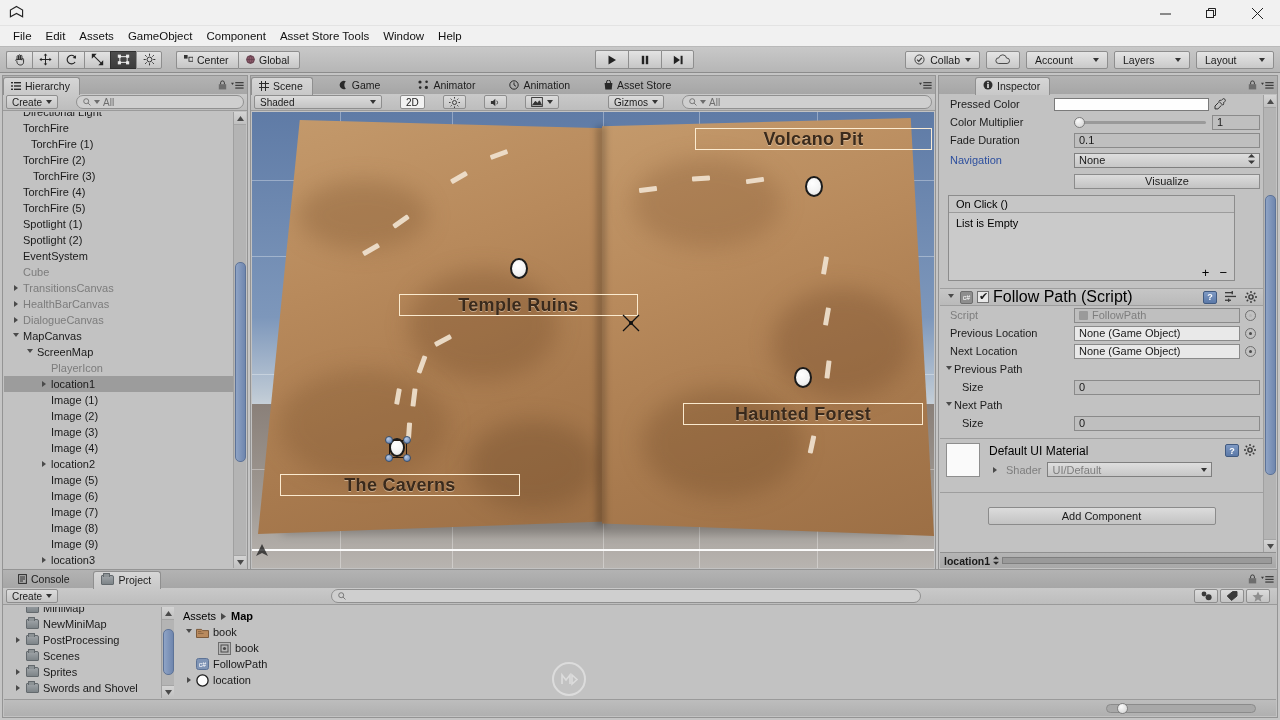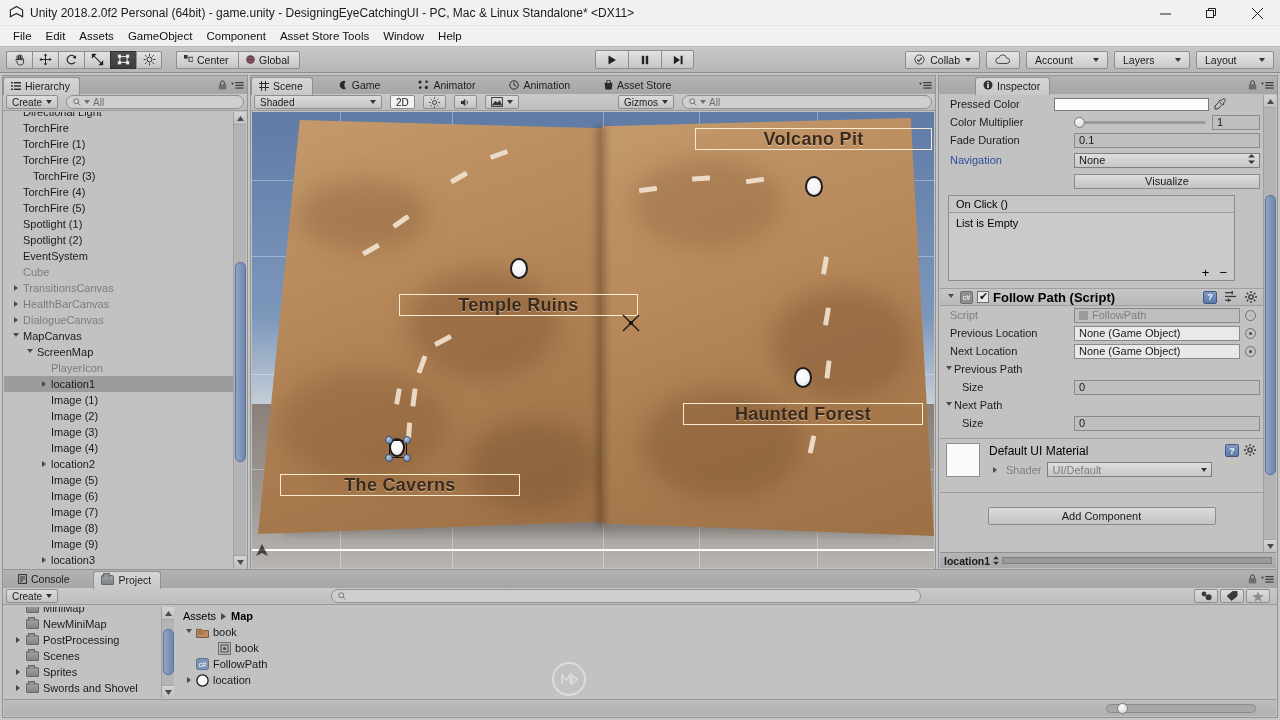--- a/index.html
+++ b/index.html
@@ -69,21 +69,21 @@
     height:18px; padding:0 9px 0 7px; display:flex; align-items:center; gap:4px;
     font-size:10.5px; color:#1c1c1c; background:transparent; border:none;
   }
   .tab.active {
     background:linear-gradient(#d6d6d6,#c8c8c8);
     border:1px solid #8f8f8f; border-bottom:none; border-radius:3px 3px 0 0;
     margin-bottom:-1px; padding-bottom:1px;
   }
   .tabstrip .strip-right { position:absolute; right:3px; bottom:2px; display:flex; align-items:center; gap:4px; }
   .subbar { height:17px; background:linear-gradient(#c9c9c9,#bdbdbd); border-bottom:1px solid #9a9a9a;
-            display:flex; align-items:center; padding:0 3px; gap:8px; }
+            display:flex; align-items:center; padding:0 3px; gap:18px; }
   .sbtn { height:14px; padding:0 5px; background:linear-gradient(#dcdcdc,#c4c4c4); border:1px solid #8e8e8e;
           border-radius:2px; display:flex; align-items:center; gap:4px; font-size:10px; color:#1a1a1a; }
   .searchbox {
     height:14px; border-radius:7px; background:#cfcfcf; border:1px solid #909090;
     display:flex; align-items:center; padding:0 6px; gap:3px; font-size:10px; color:#6d6d6d; flex:1;
   }
 
   
   #hierarchy { left:2px; top:75px; width:246px; height:495px; }
   .hier-list { position:absolute; left:1px; top:36px; right:14px; bottom:1px; overflow:hidden; background:#c2c2c2; }
@@ -208,21 +208,20 @@
 <body>
 
 <div class="app">
 
   <div class="titlebar">
     <div class="title-icon">
       <svg width="15" height="15" viewBox="0 0 16 16">
           <polygon points="8,1.5 14.5,5.3 14.5,12.5 8,9 1.5,12.5 1.5,5.3" fill="none" stroke="#222" stroke-width="1.2"></polygon>
         </svg>
     </div>
-    <div class="title-text">Unity 2018.2.0f2 Personal (64bit) - game.unity - DesigningEyeCatchingUI - PC, Mac &amp; Linux Standalone* &lt;DX11&gt;</div>
     <div class="win-btns">
       <div class="win-btn">
         <svg width="11" height="11">
             <line x1="0" y1="6" x2="11" y2="6" stroke="#222" stroke-width="1"></line>
           </svg>
       </div>
       <div class="win-btn">
         <svg width="11" height="11">
             <rect x="0.5" y="2.5" width="7" height="7" fill="none" stroke="#222"></rect>
             <polyline points="2.5,2.5 2.5,0.5 9.5,0.5 9.5,7.5 7.5,7.5" fill="none" stroke="#222"></polyline>
@@ -413,21 +412,21 @@
           <span style="margin-left: 2px;">Directional Light</span>
         </div>
         <div class="hrow">
           <span style="width: 6px; flex: 0 0 auto;"></span>
           <span class="arrow"></span>
           <span style="margin-left: 2px;">TorchFire</span>
         </div>
         <div class="hrow">
           <span style="width: 6px; flex: 0 0 auto;"></span>
           <span class="arrow"></span>
-          <span style="margin-left: 2px;">TorchFire (1)</span>
+          <span style="margin-left: 10px;">TorchFire (1)</span>
         </div>
         <div class="hrow">
           <span style="width: 6px; flex: 0 0 auto;"></span>
           <span class="arrow"></span>
           <span style="margin-left: 2px;">TorchFire (2)</span>
         </div>
         <div class="hrow">
           <span style="width: 6px; flex: 0 0 auto;"></span>
           <span class="arrow"></span>
           <span style="margin-left: 12px;">TorchFire (3)</span>
@@ -848,21 +847,21 @@
           </div>
         </div>
       </div>
 
       <div class="comp-head" style="margin-top:7px;">
         <span class="arrow open">
             <i></i>
           </span>
         <span class="cs-badge">c#</span>
         <span class="chk"></span>
-        <span style="font-size:13px;font-weight:bold;">Follow Path (Script)</span>
+        <span style="font-size:16px;font-weight:normal;">Follow Path (Script)</span>
         <span style="flex:1"></span>
         <span class="help-icon">?</span>
         <span style="margin-left:4px;">
           <svg width="12" height="11" viewBox="0 0 12 11" fill="#3a3a3a">
               <rect x="0" y="1" width="8" height="1.3"></rect>
               <rect x="0" y="4.8" width="11" height="1.3"></rect>
               <rect x="0" y="8.6" width="6" height="1.3"></rect>
               <rect x="6.6" y="0" width="1.3" height="3.3"></rect>
               <rect x="3" y="7.6" width="1.3" height="3.3"></rect>
             </svg>

